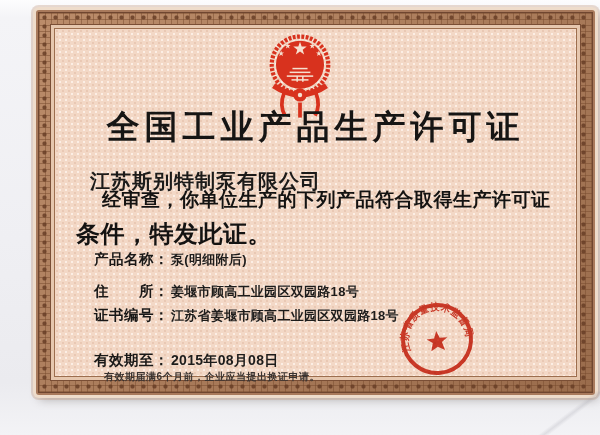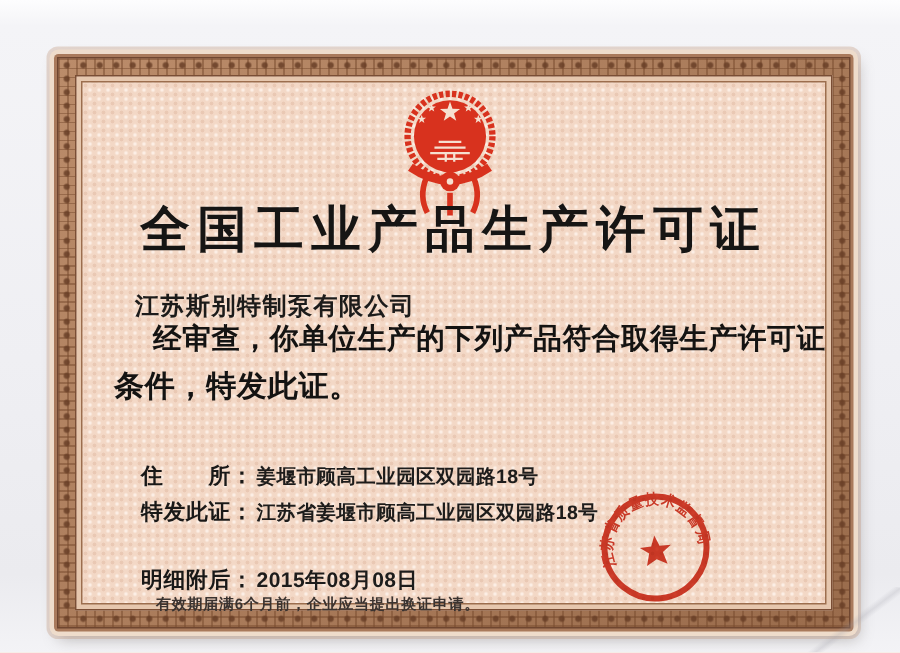--- a/index.html
+++ b/index.html
@@ -12,23 +12,24 @@
     background:linear-gradient(180deg,#fdfdfe 0%,#f4f4f7 4%,#efeff3 55%,#ebebef 88%,#f3f3f6 100%);
   }
   
   #screen::after{
     content:"";position:absolute;right:-30px;bottom:-40px;width:160px;height:90px;
     background:linear-gradient(135deg,rgba(0,0,0,0) 48%,rgba(160,160,170,.25) 50%,rgba(0,0,0,0) 52%);
     transform:rotate(8deg);pointer-events:none;
   }
   
   .cert{
-    position:absolute;left:36px;top:36px;width:533px;height:385px;
+    position:absolute;left:36px;top:10px;width:533px;height:385px;
     background:#a97a5c;border-radius:3px;
     box-shadow:0 0 0 3px #eedccb,0 0 0 5px rgba(196,156,128,.35),3px 5px 10px rgba(100,92,88,.40);
+    padding-left:26px;
   }
   .band{
     position:absolute;inset:2px;border:1px solid #6f4630;
     background-color:#a97a5c;
     background-image:
       radial-gradient(circle,rgba(104,62,38,.85) 1.5px,rgba(0,0,0,0) 2.6px),
       repeating-linear-gradient(90deg,rgba(120,75,46,.5) 0 1px,rgba(0,0,0,0) 1px 6px),
       repeating-linear-gradient(0deg,rgba(120,75,46,.5) 0 1px,rgba(0,0,0,0) 1px 6px),
       linear-gradient(135deg,#bb8c6a,#9a6c4c);
     background-size:11px 9px,auto,auto,auto;
@@ -49,29 +50,29 @@
     position:absolute;left:0;top:95px;width:100%;text-align:center;
     font-size:33px;font-weight:900;letter-spacing:5px;color:#161514;
     font-family:"Liberation Sans","DejaVu Sans",sans-serif;white-space:nowrap;
   }
   .subtitle{
     position:absolute;left:0;top:133px;width:100%;text-align:center;
     font-size:17px;color:#21201f;letter-spacing:2px;
   }
   .company{
     position:absolute;left:54px;top:158px;
-    font-size:16px;font-weight:600;color:#1c1b1a;letter-spacing:1px;
+    font-size:20px;font-weight:600;color:#1c1b1a;letter-spacing:1px;
   }
   .stmt1{
     position:absolute;left:66px;top:177px;
     font-size:19px;font-weight:800;color:#141312;letter-spacing:.5px;white-space:nowrap;
   }
   .stmt2{
     position:absolute;left:40px;top:208px;
-    font-size:20px;font-weight:800;color:#141312;letter-spacing:.5px;
+    font-size:24px;font-weight:800;color:#141312;letter-spacing:.5px;
   }
   .frow{position:absolute;left:58px;white-space:nowrap;}
   .frow .lbl{
     display:inline-block;font-size:14.5px;font-weight:800;color:#191817;letter-spacing:.5px;
   }
   .frow .val{font-size:13px;font-weight:700;color:#1d1c1b;margin-left:2px;letter-spacing:.3px;}
   .row1{top:240px;} .row2{top:272px;text-align:right;} .row3{top:296px;} .row4{top:319px;} .row5{top:341px;}
   .row4 .val,.row5 .val{font-size:14px;}
   .footnote{
     position:absolute;left:68px;top:360px;
@@ -123,28 +124,31 @@
       <path d="M18,66 q-5,13 1,24" stroke="#d8321e" stroke-width="4" fill="none"></path>
       <path d="M52,66 q5,13 -1,24" stroke="#d8321e" stroke-width="4" fill="none"></path>
       <path d="M35,76 v16" stroke="#d8321e" stroke-width="4"></path>
     </svg>
 
     <div class="title">全国工业产品生产许可证</div>
     <div class="company">江苏斯别特制泵有限公司</div>
     <div class="stmt1">经审查，你单位生产的下列产品符合取得生产许可证</div>
     <div class="stmt2">条件，特发此证。</div>
 
+    <div class="frow row1">
+      <span class="lbl">产品名称：</span><span class="val">泵(明细附后)</span>
+    </div>
     <div class="frow row2">
       <span class="lbl">住　　所：</span><span class="val">姜堰市顾高工业园区双园路18号</span>
     </div>
     <div class="frow row3">
-      <span class="lbl">特发此证：</span><span class="val">江苏省姜堰市顾高工业园区双园路18号</span>
+      <span class="lbl">证书编号：</span><span class="val">江苏省姜堰市顾高工业园区双园路18号</span>
     </div>
     <div class="frow row5">
-      <span class="lbl">明细附后：</span><span class="val">2015年08月08日</span>
+      <span class="lbl">有效期至：</span><span class="val">2015年08月08日</span>
     </div>
 
     <div class="footnote">有效期届满6个月前，企业应当提出换证申请。</div>
 
 
     <svg class="seal" viewBox="0 0 78 78" aria-hidden="true">
       <circle cx="39" cy="39" r="34" fill="none" stroke="#cf3320" stroke-width="4"></circle>
       <path id="sealArc" d="M 13,52 A 29,29 0 1 1 65,52" fill="none"></path>
       <text font-size="10" font-weight="bold" fill="#cf3320" letter-spacing="1">
         <textPath href="#sealArc" startOffset="4" textLength="102" lengthAdjust="spacingAndGlyphs">江苏省质量技术监督局</textPath>

